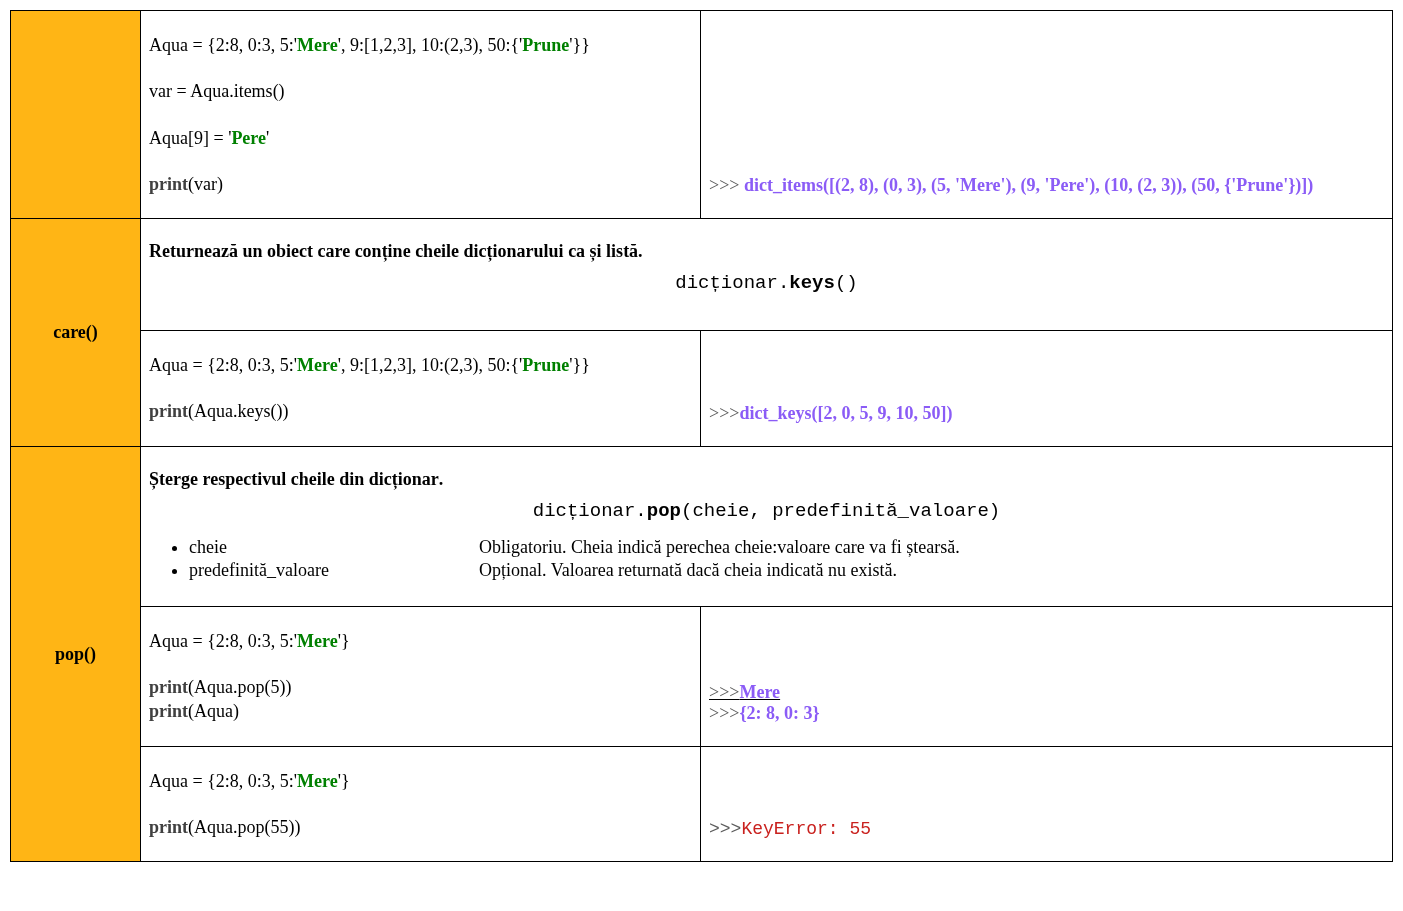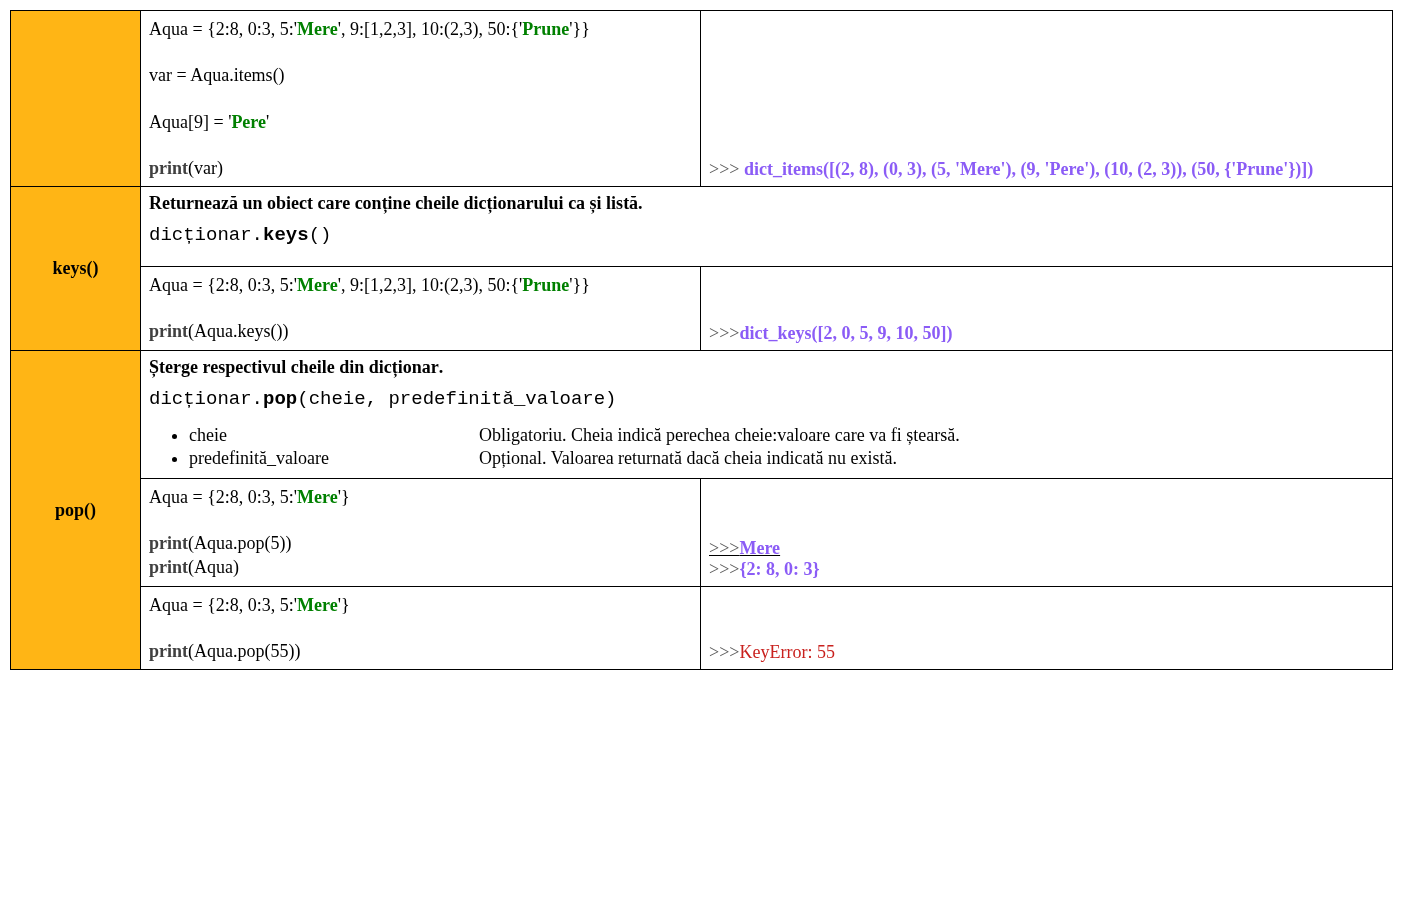--- a/index.html
+++ b/index.html
@@ -11,41 +11,42 @@
     background: #fff;
   }
   table {
     border-collapse: collapse;
     width: 100%;
     table-layout: fixed;
   }
   td {
     border: 1px solid #000;
     vertical-align: top;
-    padding: 6px 8px;
+    padding: 22px 8px;
   }
   td.method-name {
     background: #ffb515;
     text-align: center;
     vertical-align: middle;
     font-weight: bold;
     width: 130px;
   }
   td.code-col {
     width: 560px;
   }
   td.output-col {
     vertical-align: bottom;
   }
   .kw-print { color: #404040; font-weight: bold; }
   .strlit { color: #008000; font-weight: bold; }
   .prompt { color: #5c5c5c; }
   .out-blue { color: #8b5cf6; font-weight: bold; }
   .out-err { color: #c9211e; }
   .syntax-line {
+    text-align: center;
     margin: 10px 0 14px 0;
     font-family: "Liberation Mono", "Courier New", monospace;
     font-size: 19px;
   }
   .syntax-line .method { font-weight: bold; }
   .desc p { margin: 0 0 8px 0; font-weight: bold; }
   .param-list {
     margin: 4px 0 2px 0;
     padding-left: 40px;
   }
@@ -82,21 +83,21 @@
     </div>
   </td>
   <td class="output-col">
     <p style="margin:0;">
       <span class="prompt">&gt;&gt;&gt; </span><span class="out-blue">dict_items([(2, 8), (0, 3), (5, 'Mere'), (9, 'Pere'), (10, (2, 3)), (50, {'Prune'})])</span>
     </p>
   </td>
 </tr>
 
 <tr>
-  <td class="method-name" rowspan="2">keys()</td>
+  <td class="method-name" rowspan="2">care()</td>
   <td colspan="2">
     <div class="desc">
       <p>
         <span>Returnează un </span><b>obiect</b><span> care conține </span><b>cheile dicționarului</b><span> ca și listă.</span>
       </p>
       <div class="syntax-line">
         <span>dicționar.</span><span class="method">keys</span><span>()</span>
       </div>
     </div>
   </td>
@@ -171,20 +172,20 @@
     <div class="codeblock">
       <p>
         <span>Aqua = {2:8, 0:3, 5:'</span><span class="strlit">Mere</span><span>'}</span>
       </p>
       <p class="spaced">
         <span class="kw-print">print</span><span>(Aqua.pop(55))</span>
       </p>
     </div>
   </td>
   <td class="output-col">
-    <p style="margin:0;">
+    <p style="margin:0;font-family:Liberation Mono, monospace;">
       <span class="prompt">&gt;&gt;&gt;</span><span class="out-err">KeyError: 55</span>
     </p>
   </td>
 </tr>
 
 </tbody>
 </table>
 
 </body></html>

